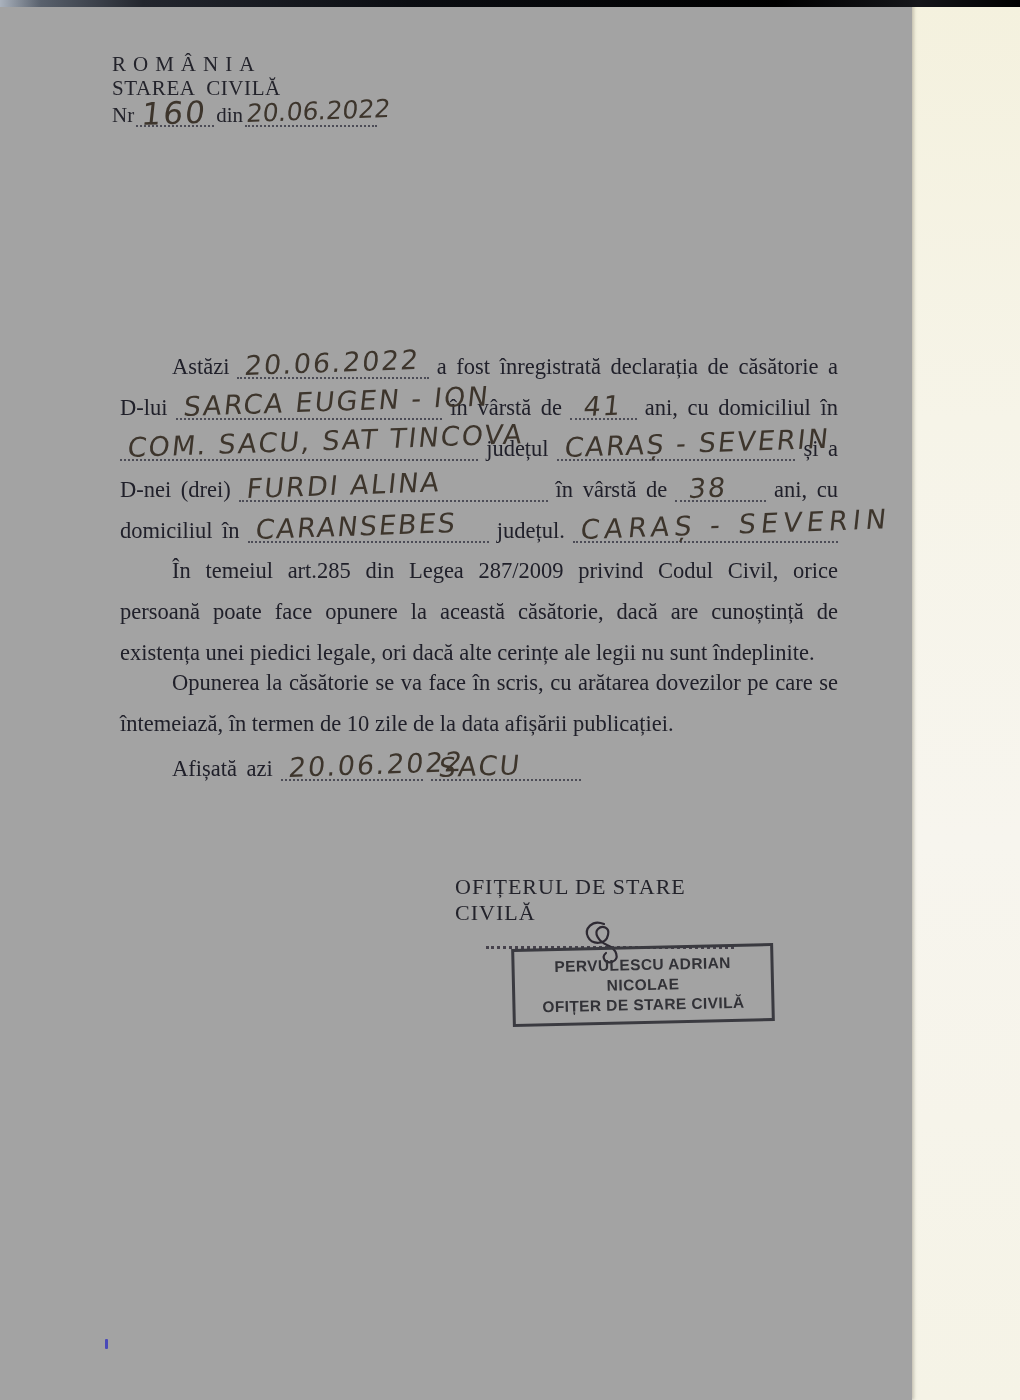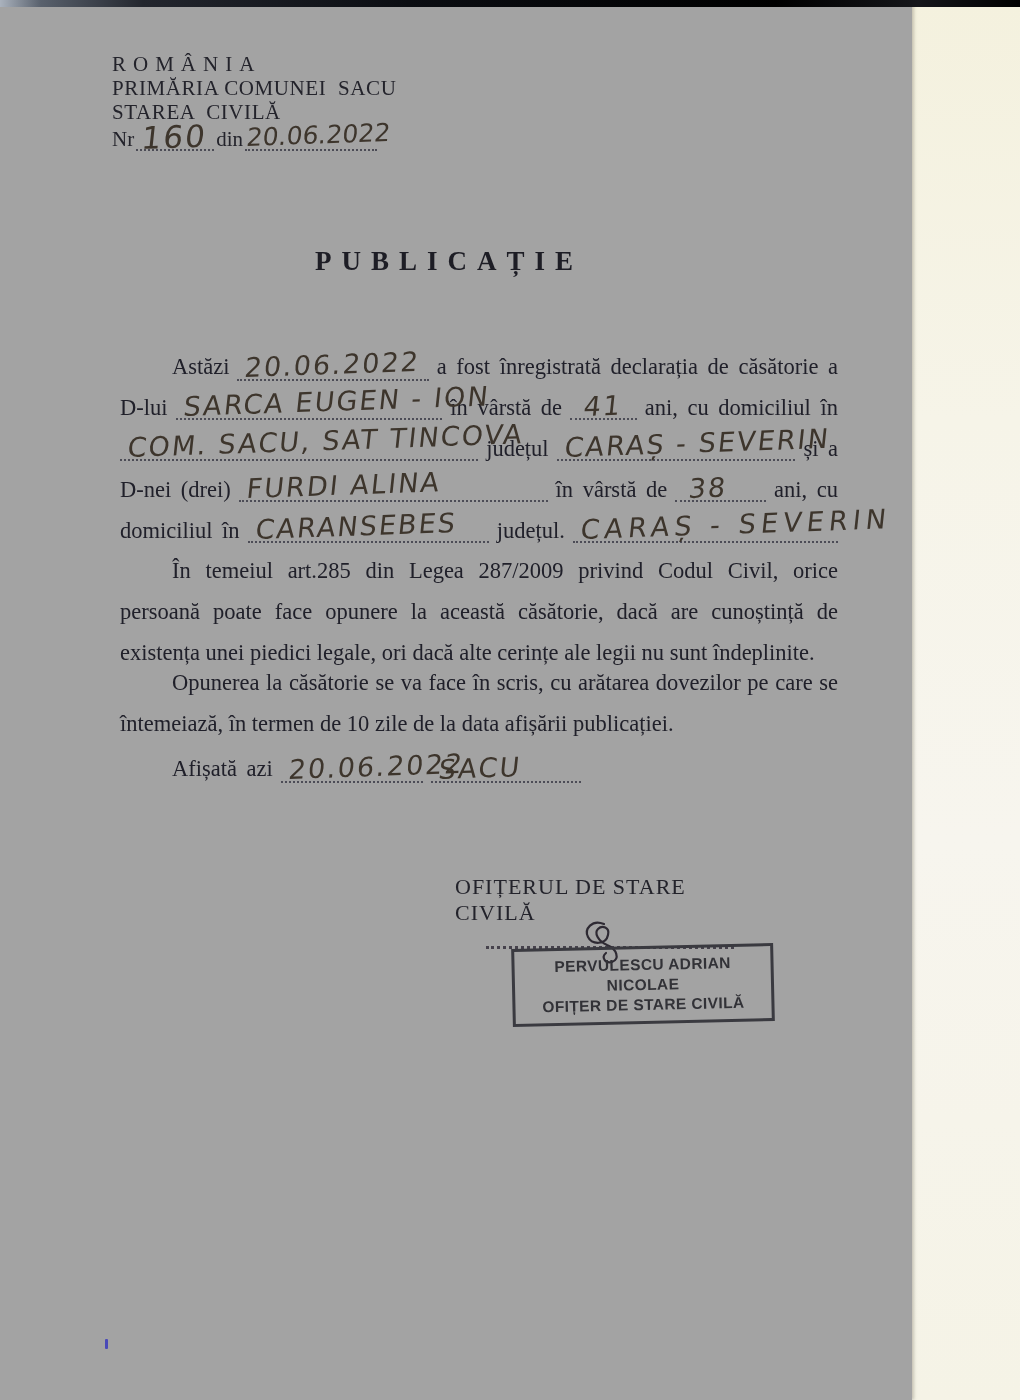--- a/index.html
+++ b/index.html
@@ -51,21 +51,21 @@
     text-align:center; font-size:27px; font-weight:bold; letter-spacing:10px;
     color:#1d1d25;
   }
   
   .body-block { position:absolute; left:120px; width:718px; color:#20202a; }
   .bline {
     display:flex; align-items:baseline; column-gap:8px;
     font-size:22.5px; line-height:30px; margin-bottom:11px;
   }
   .bline > span[data-bind] { white-space:pre; word-spacing:4px; }
-  .indent { padding-left:52px;align-items:center; }
+  .indent { padding-left:52px; }
   .para {
     margin:0; font-size:22.5px; line-height:41px; text-align:justify;
     text-indent:52px; color:#20202a;
   }
   
   .sig {
     position:absolute; left:455px; top:874px; width:310px; text-align:left;
     font-size:22px; letter-spacing:1px; color:#23232b;
   }
   .sig-dots {
@@ -88,35 +88,33 @@
 </style>
 </head>
 <body>
 
 <div class="backing"></div>
 
 <div class="page">
 
   <div class="header">
     <p class="country" data-bind="document.header.country">ROMÂNIA</p>
-    <p data-bind="document.header.cityhall">PRIMĂRIA COMUNEI  SACU</p>
     <p data-bind="document.header.office">STAREA  CIVILĂ</p>
     <div class="nr-line">
       <span data-bind="document.header.number_label">Nr</span>
       <span class="fill" style="width:78px">
         <span class="hw hw-nr" data-bind="document.header.number_value">160</span>
       </span>
       <span data-bind="document.header.din_label">din</span>
       <span class="fill" style="width:132px">
         <span class="hw hw-date" data-bind="document.header.date_value">20.06.2022</span>
       </span>
     </div>
   </div>
 
-  <h1 class="title" data-bind="document.title">PUBLICAȚIE</h1>
 
   <div class="body-block" style="top:352px;">
     <div class="bline indent">
       <span data-bind="document.para1.l1_pre">Astăzi</span>
       <span class="fill" style="flex:1 1 0">
         <span class="hw" data-bind="document.para1.l1_hw">20.06.2022</span>
       </span>
       <span data-bind="document.para1.l1_post">a fost înregistrată declarația de căsătorie a</span>
     </div>
     <div class="bline">

